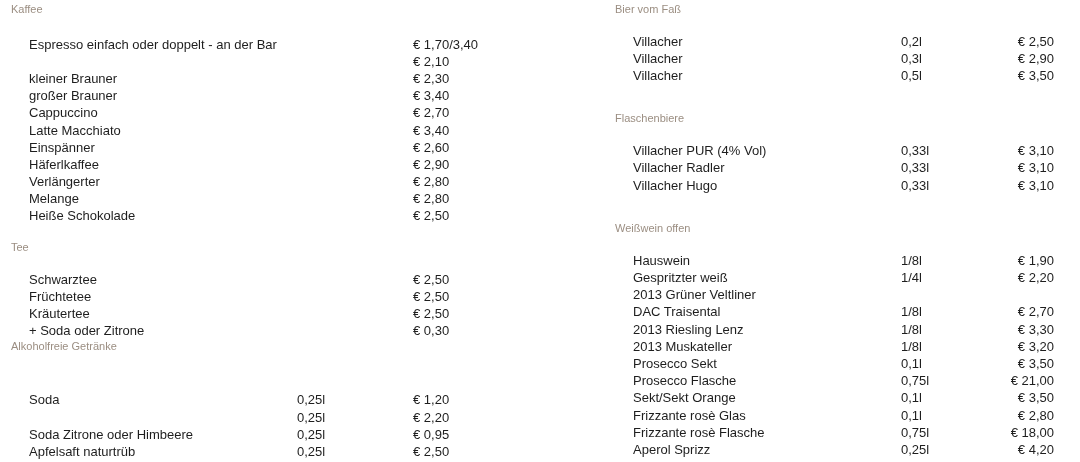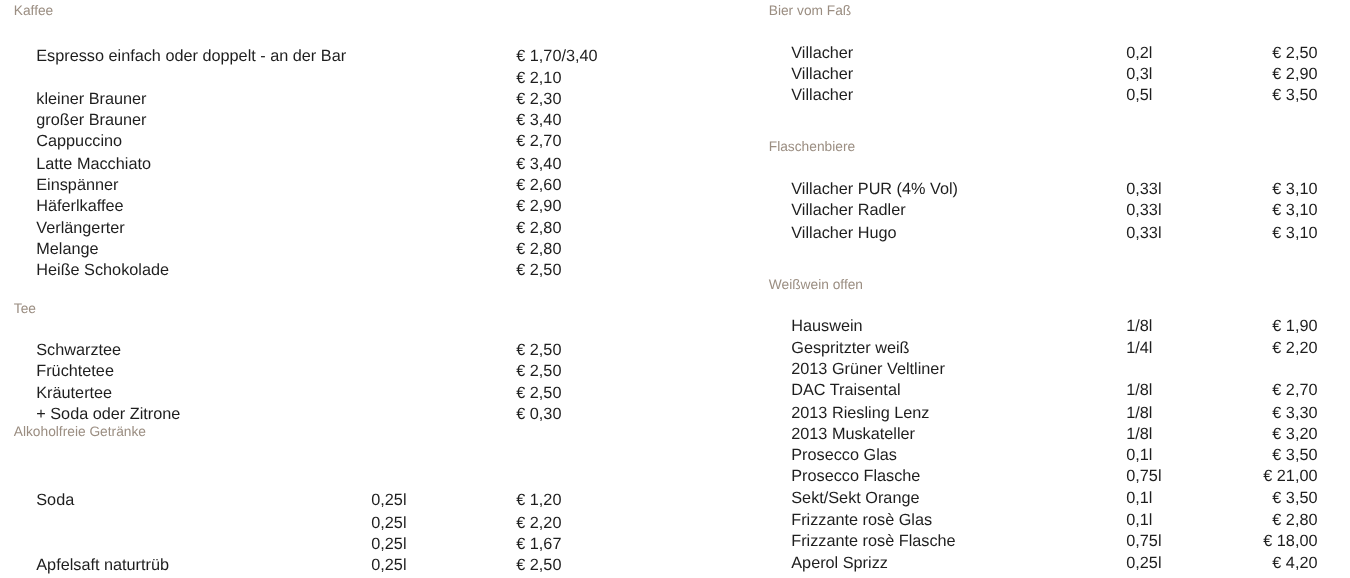--- a/index.html
+++ b/index.html
@@ -96,22 +96,23 @@
   <div class="row" style="top:391px">
       <span class="name">Soda</span>
       <span class="size">0,25l</span>
       <span class="price">€ 1,20</span>
     </div>
   <div class="row" style="top:409px">
       <span class="size">0,25l</span>
       <span class="price">€ 2,20</span>
     </div>
   <div class="row" style="top:426px">
-      <span class="size">0,25l</span>
-      <span class="price">€ 1,67</span>
+      <span class="name">Soda Zitrone oder Himbeere</span>
+      <span class="size">0,25l</span>
+      <span class="price">€ 0,95</span>
     </div>
   <div class="row" style="top:443px">
       <span class="name">Apfelsaft naturtrüb</span>
       <span class="size">0,25l</span>
       <span class="price">€ 2,50</span>
     </div>
 </div>
 
 <div class="col col-right">
 
@@ -174,21 +175,21 @@
       <span class="name">2013 Riesling Lenz</span>
       <span class="size">1/8l</span>
       <span class="price">€ 3,30</span>
     </div>
   <div class="row" style="top:338px">
       <span class="name">2013 Muskateller</span>
       <span class="size">1/8l</span>
       <span class="price">€ 3,20</span>
     </div>
   <div class="row" style="top:355px">
-      <span class="name">Prosecco Glas</span>
+      <span class="name">Prosecco Sekt</span>
       <span class="size">0,1l</span>
       <span class="price">€ 3,50</span>
     </div>
   <div class="row" style="top:372px">
       <span class="name">Prosecco Flasche</span>
       <span class="size">0,75l</span>
       <span class="price">€ 21,00</span>
     </div>
   <div class="row" style="top:389px">
       <span class="name">Sekt/Sekt Orange</span>

